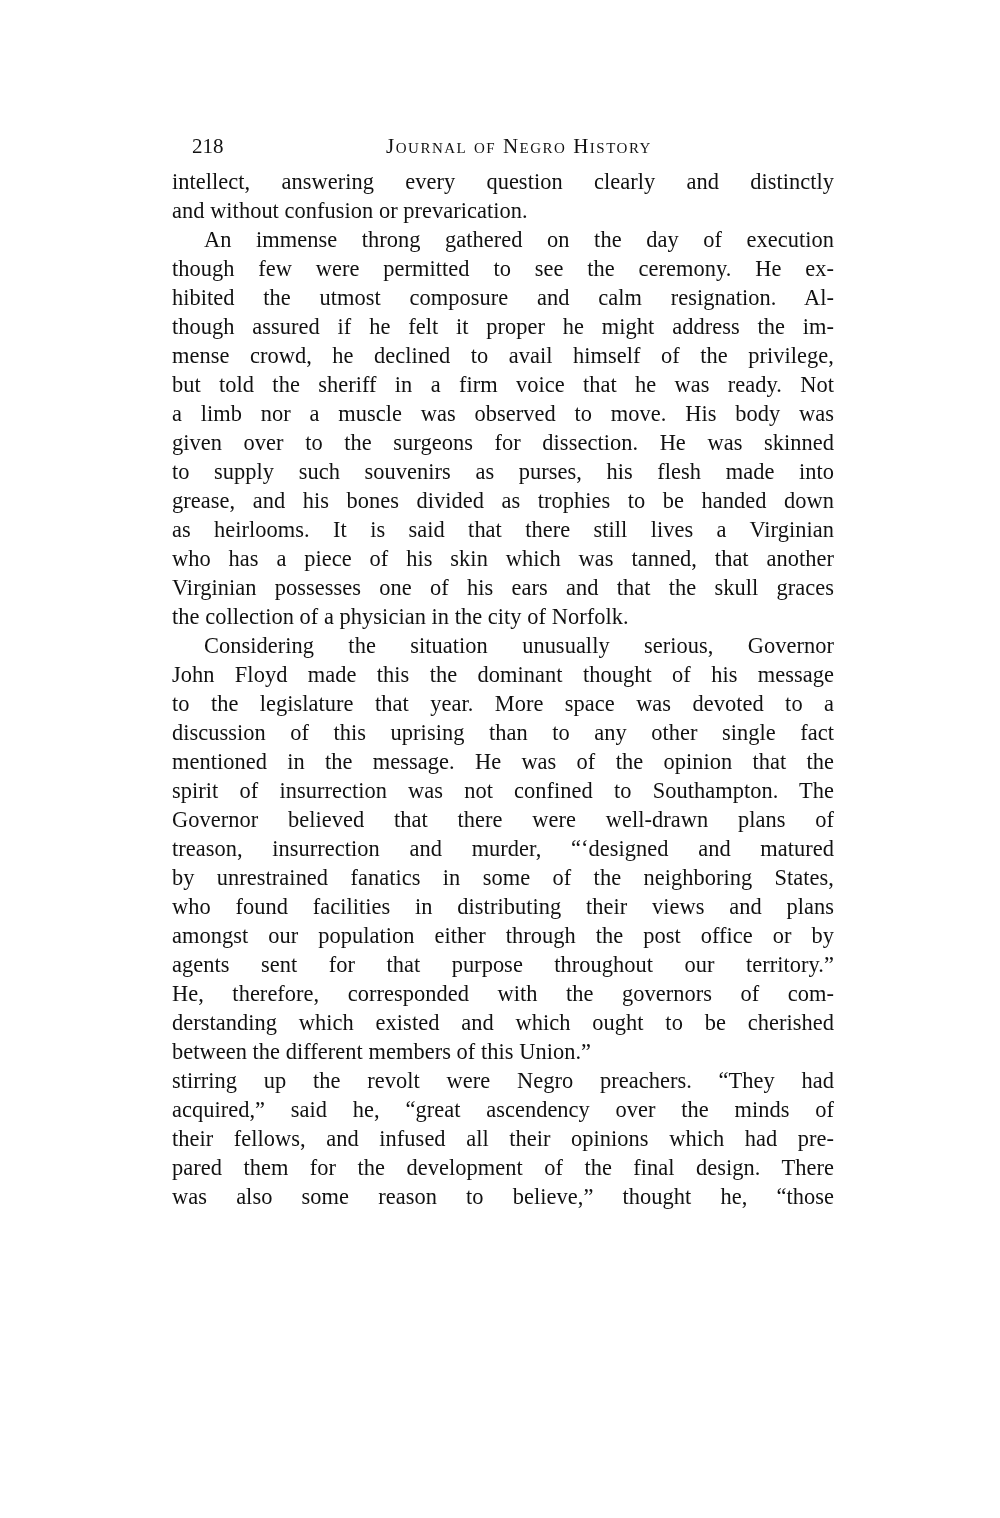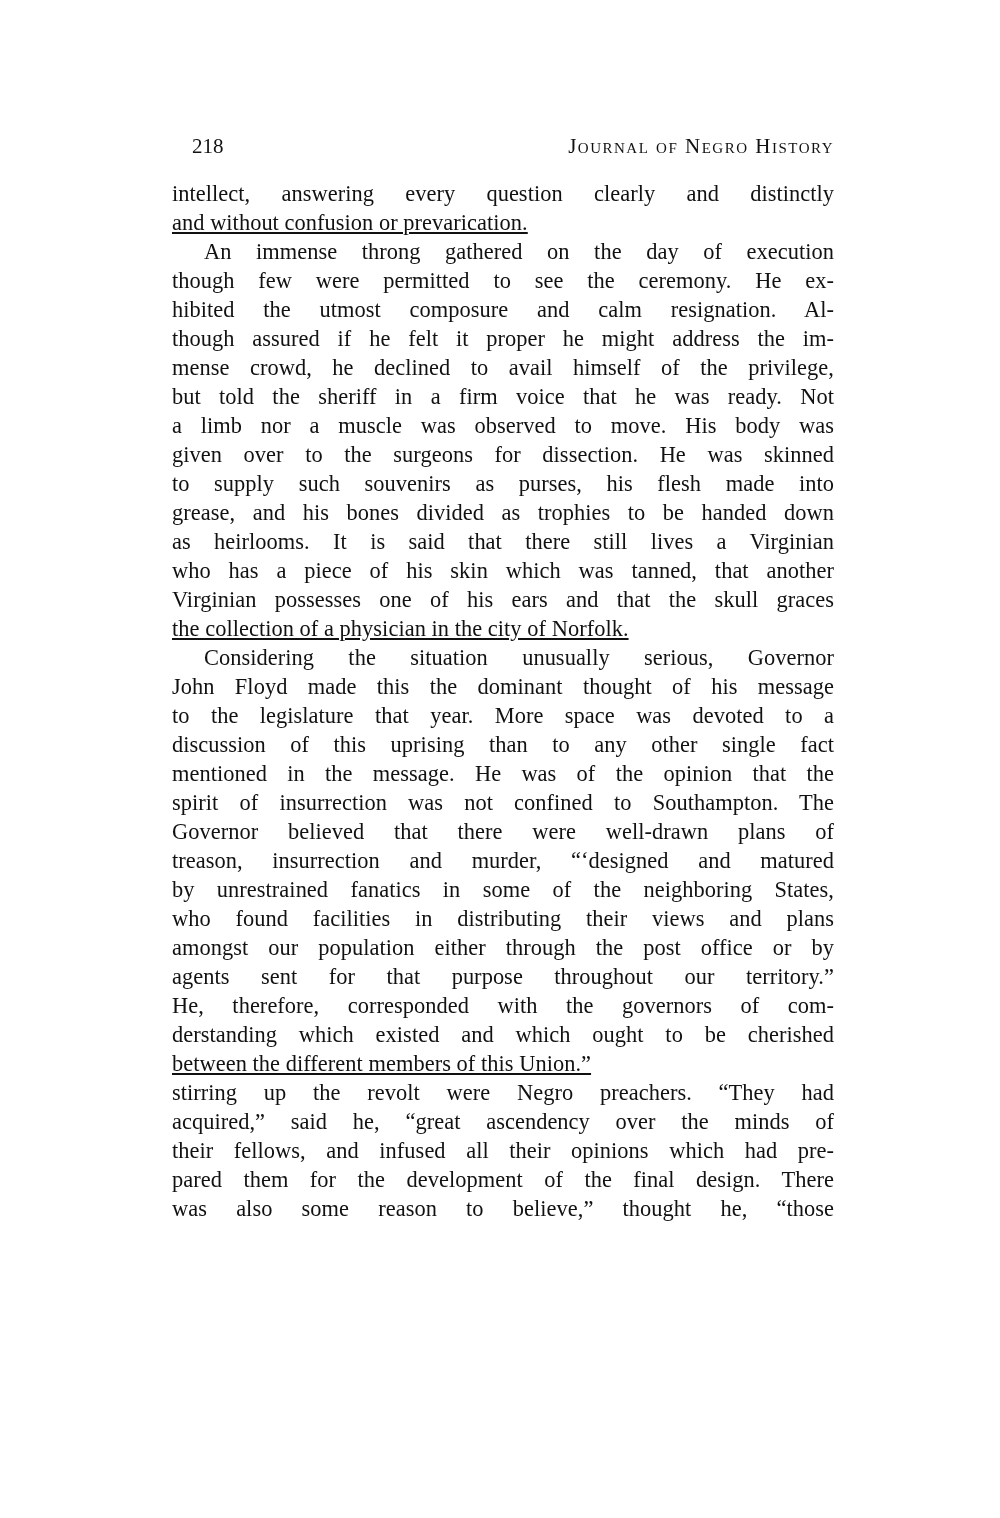--- a/index.html
+++ b/index.html
@@ -30,41 +30,40 @@
     .page-number {
       position: absolute;
       left: 0;
       top: 0;
       margin-left: 20px;
     }
     .journal-title {
       position: absolute;
       left: 18px;
       right: 0;
-      text-align: right;
+      text-align: center;
       font-variant: small-caps;
       letter-spacing: 1.5px;
       padding-left: 14px;
     }
     .body-text {
-      margin-top: 15px;
+      margin-top: 3px;
     }
     .line {
       display: block;
       font-size: 22.4px;
       line-height: 29px;
       height: 29px;
       white-space: nowrap;
       text-align: justify;
       text-align-last: justify;
       letter-spacing: 0.05px;
     }
     .line.last {
       text-align-last: left;
-      text-decoration: underline;
     }
     .line.indent {
       padding-left: 32px;
     }
   </style>
 </head>
 <body>
 
 <div class="page">
   <div class="running-head">

